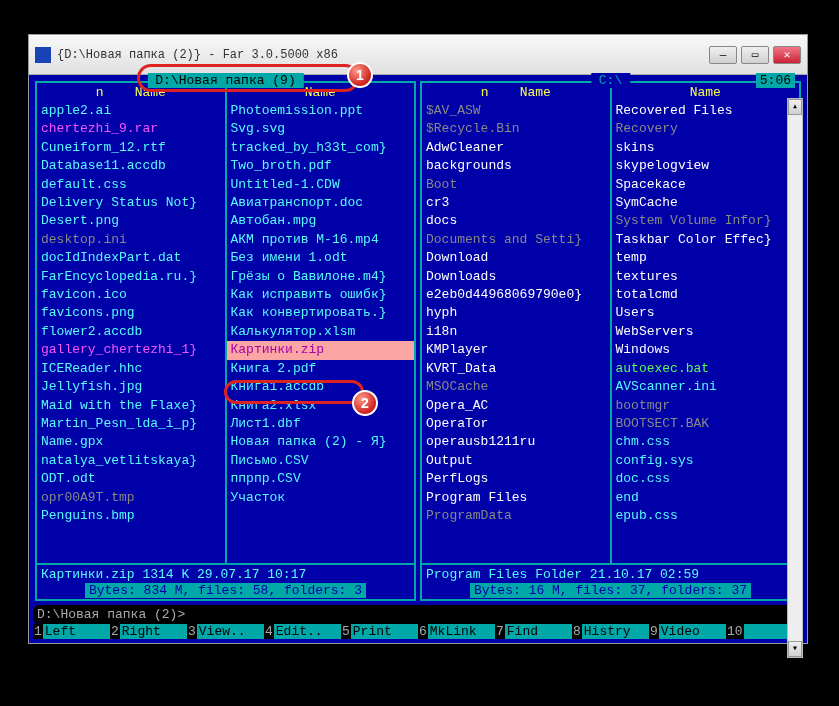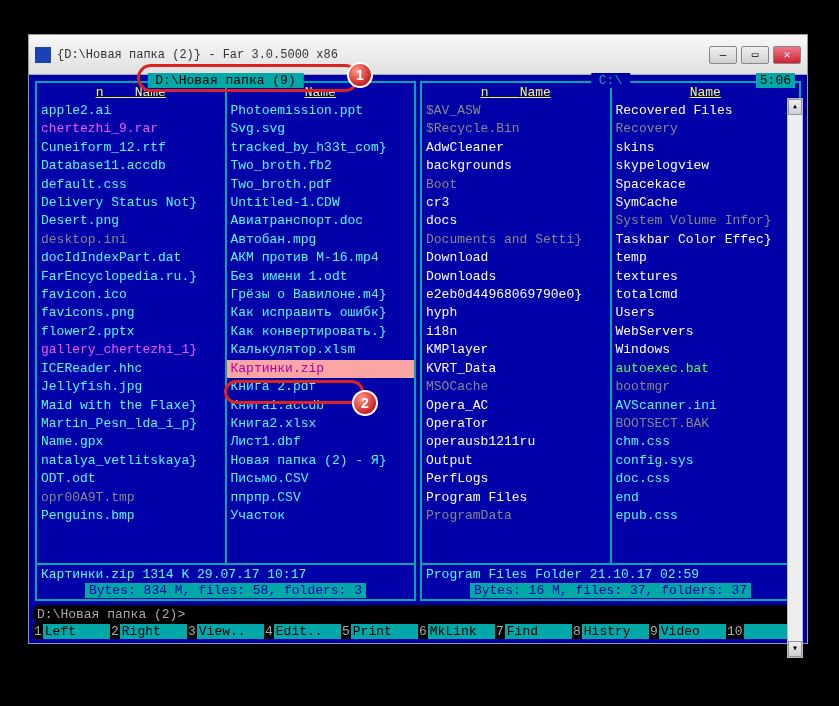--- a/index.html
+++ b/index.html
@@ -81,21 +81,20 @@
 .col {
   flex: 1;
   border-right: 2px solid #00a8a8;
   overflow: hidden;
 }
 .col:last-child { border-right: none; }
 .col-head {
   color: #fcfc54;
   text-align: center;
   padding: 2px 0;
-  text-decoration: underline;
 }
 .row {
   color: #54fcfc;
   padding: 0 4px;
   white-space: nowrap;
   overflow: hidden;
   line-height: 18.4px;
   cursor: pointer;
 }
 .row.magenta { color: #fc54fc; }
@@ -207,40 +206,39 @@
                 <div class="row ">Cuneiform_12.rtf</div>
                 <div class="row ">Database11.accdb</div>
                 <div class="row ">default.css</div>
                 <div class="row ">Delivery Status Not}</div>
                 <div class="row ">Desert.png</div>
                 <div class="row gray">desktop.ini</div>
                 <div class="row ">docIdIndexPart.dat</div>
                 <div class="row ">FarEncyclopedia.ru.}</div>
                 <div class="row ">favicon.ico</div>
                 <div class="row ">favicons.png</div>
-                <div class="row ">flower2.pptx</div>
+                <div class="row ">flower2.accdb</div>
                 <div class="row magenta">gallery_chertezhi_1}</div>
                 <div class="row ">ICEReader.hhc</div>
                 <div class="row ">Jellyfish.jpg</div>
                 <div class="row ">Maid with the Flaxe}</div>
                 <div class="row ">Martin_Pesn_lda_i_p}</div>
                 <div class="row ">Name.gpx</div>
                 <div class="row ">natalya_vetlitskaya}</div>
                 <div class="row ">ODT.odt</div>
                 <div class="row gray">opr00A9T.tmp</div>
                 <div class="row ">Penguins.bmp</div>
               </div>
           </div>
           <div class="col">
             <div class="col-head">Name</div>
             <div>
                 <div class="row ">Photoemission.ppt</div>
                 <div class="row ">Svg.svg</div>
                 <div class="row ">tracked_by_h33t_com}</div>
-                <div class="row ">Two_broth.fb2</div>
                 <div class="row ">Two_broth.pdf</div>
                 <div class="row ">Untitled-1.CDW</div>
                 <div class="row ">Авиатранспорт.doc</div>
                 <div class="row ">Автобан.mpg</div>
                 <div class="row ">АКМ против М-16.mp4</div>
                 <div class="row ">Без имени 1.odt</div>
                 <div class="row ">Грёзы о Вавилоне.m4}</div>
                 <div class="row ">Как исправить ошибк}</div>
                 <div class="row ">Как конвертировать.}</div>
                 <div class="row ">Калькулятор.xlsm</div>
@@ -303,22 +301,22 @@
                 <div class="row white">SymCache</div>
                 <div class="row gray">System Volume Infor}</div>
                 <div class="row white">Taskbar Color Effec}</div>
                 <div class="row white">temp</div>
                 <div class="row white">textures</div>
                 <div class="row white">totalcmd</div>
                 <div class="row white">Users</div>
                 <div class="row white">WebServers</div>
                 <div class="row white">Windows</div>
                 <div class="row green">autoexec.bat</div>
+                <div class="row ">AVScanner.ini</div>
                 <div class="row gray">bootmgr</div>
-                <div class="row ">AVScanner.ini</div>
                 <div class="row gray">BOOTSECT.BAK</div>
                 <div class="row ">chm.css</div>
                 <div class="row ">config.sys</div>
                 <div class="row ">doc.css</div>
                 <div class="row ">end</div>
                 <div class="row ">epub.css</div>
               </div>
           </div>
         </div>
         <div class="status">Program Files     Folder 21.10.17 02:59</div>

